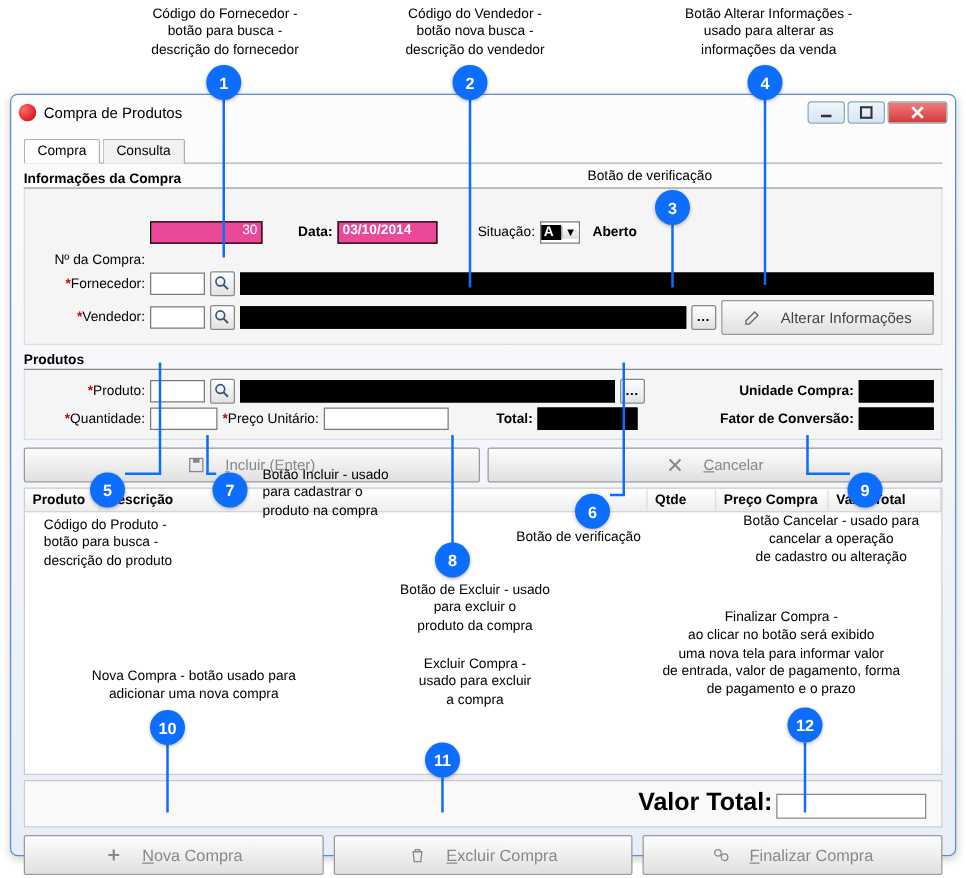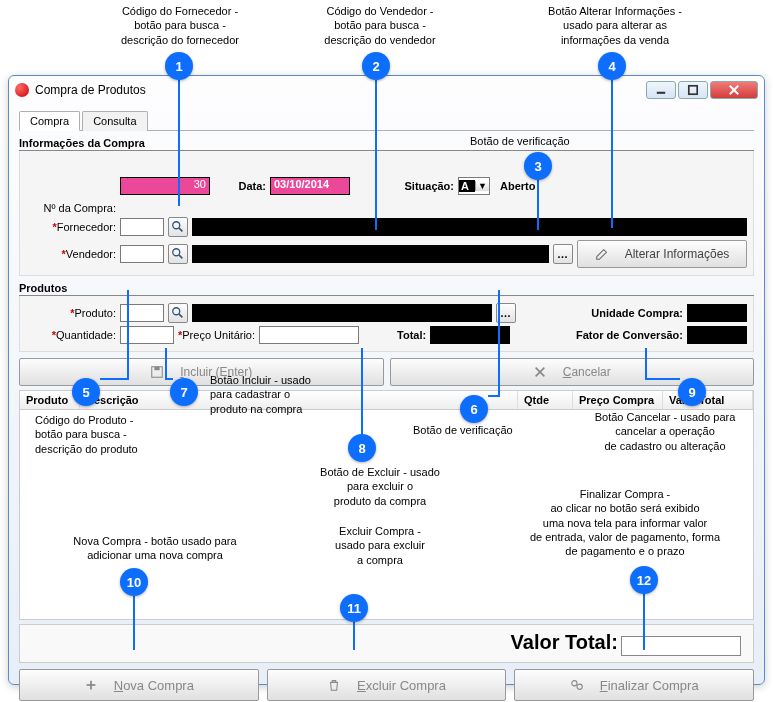--- a/index.html
+++ b/index.html
@@ -72,21 +72,21 @@
 
 <div class="annotation" style="top:4px; left:95px; width:170px;"><span style="white-space:pre-line;">Código do Fornecedor -
 botão para busca -
 descrição do fornecedor</span></div>
 <div class="annotation-bubble" style="top:52px; left:165px;">
     <span>1</span>
   </div>
 <div class="annotation-line" style="top:80px; left:178px; width:2px; height:126px;"></div>
 
 <div class="annotation" style="top:4px; left:300px; width:160px;"><span style="white-space:pre-line;">Código do Vendedor -
-botão para busca -
+botão nova busca -
 descrição do vendedor</span></div>
 <div class="annotation-bubble" style="top:52px; left:362px;">
     <span>2</span>
   </div>
 <div class="annotation-line" style="top:80px; left:375px; width:2px; height:150px;"></div>
 
 <div class="annotation" style="top:134px; left:470px;"><span>Botão de verificação</span></div>
 <div class="annotation-bubble" style="top:152px; left:524px;">
     <span>3</span>
   </div>
@@ -200,21 +200,21 @@
 
     <div class="section-title">Informações da Compra</div>
     <div class="section-body">
       <div class="form-row">
         <span class="lbl" style="min-width:90px;margin-top:44px;">Nº da Compra:</span>
         <span class="inp-dark" style="width:90px;">30</span>
         <span style="width:18px;"></span>
         <span class="lbl" style="min-width:30px; font-weight:bold;">Data:</span>
         <span class="inp-dark" style="width:80px; text-align:left; font-weight:bold;">03/10/2014</span>
         <span style="width:20px;"></span>
-        <span class="lbl" style="min-width:50px; font-weight:bold;margin-left:26px;">Situação:</span>
+        <span class="lbl" style="min-width:50px; font-weight:normal;">Situação:</span>
         <span class="combo">
           <span class="combo-val">A</span>
           <span class="combo-arrow">▼</span>
         </span>
         <span style="margin-left:6px; font-weight:bold;">Aberto</span>
       </div>
       <div class="form-row">
         <span class="lbl req">Fornecedor:</span>
         <input class="inp" style="width: 44px;">
         <span class="icon-btn">

